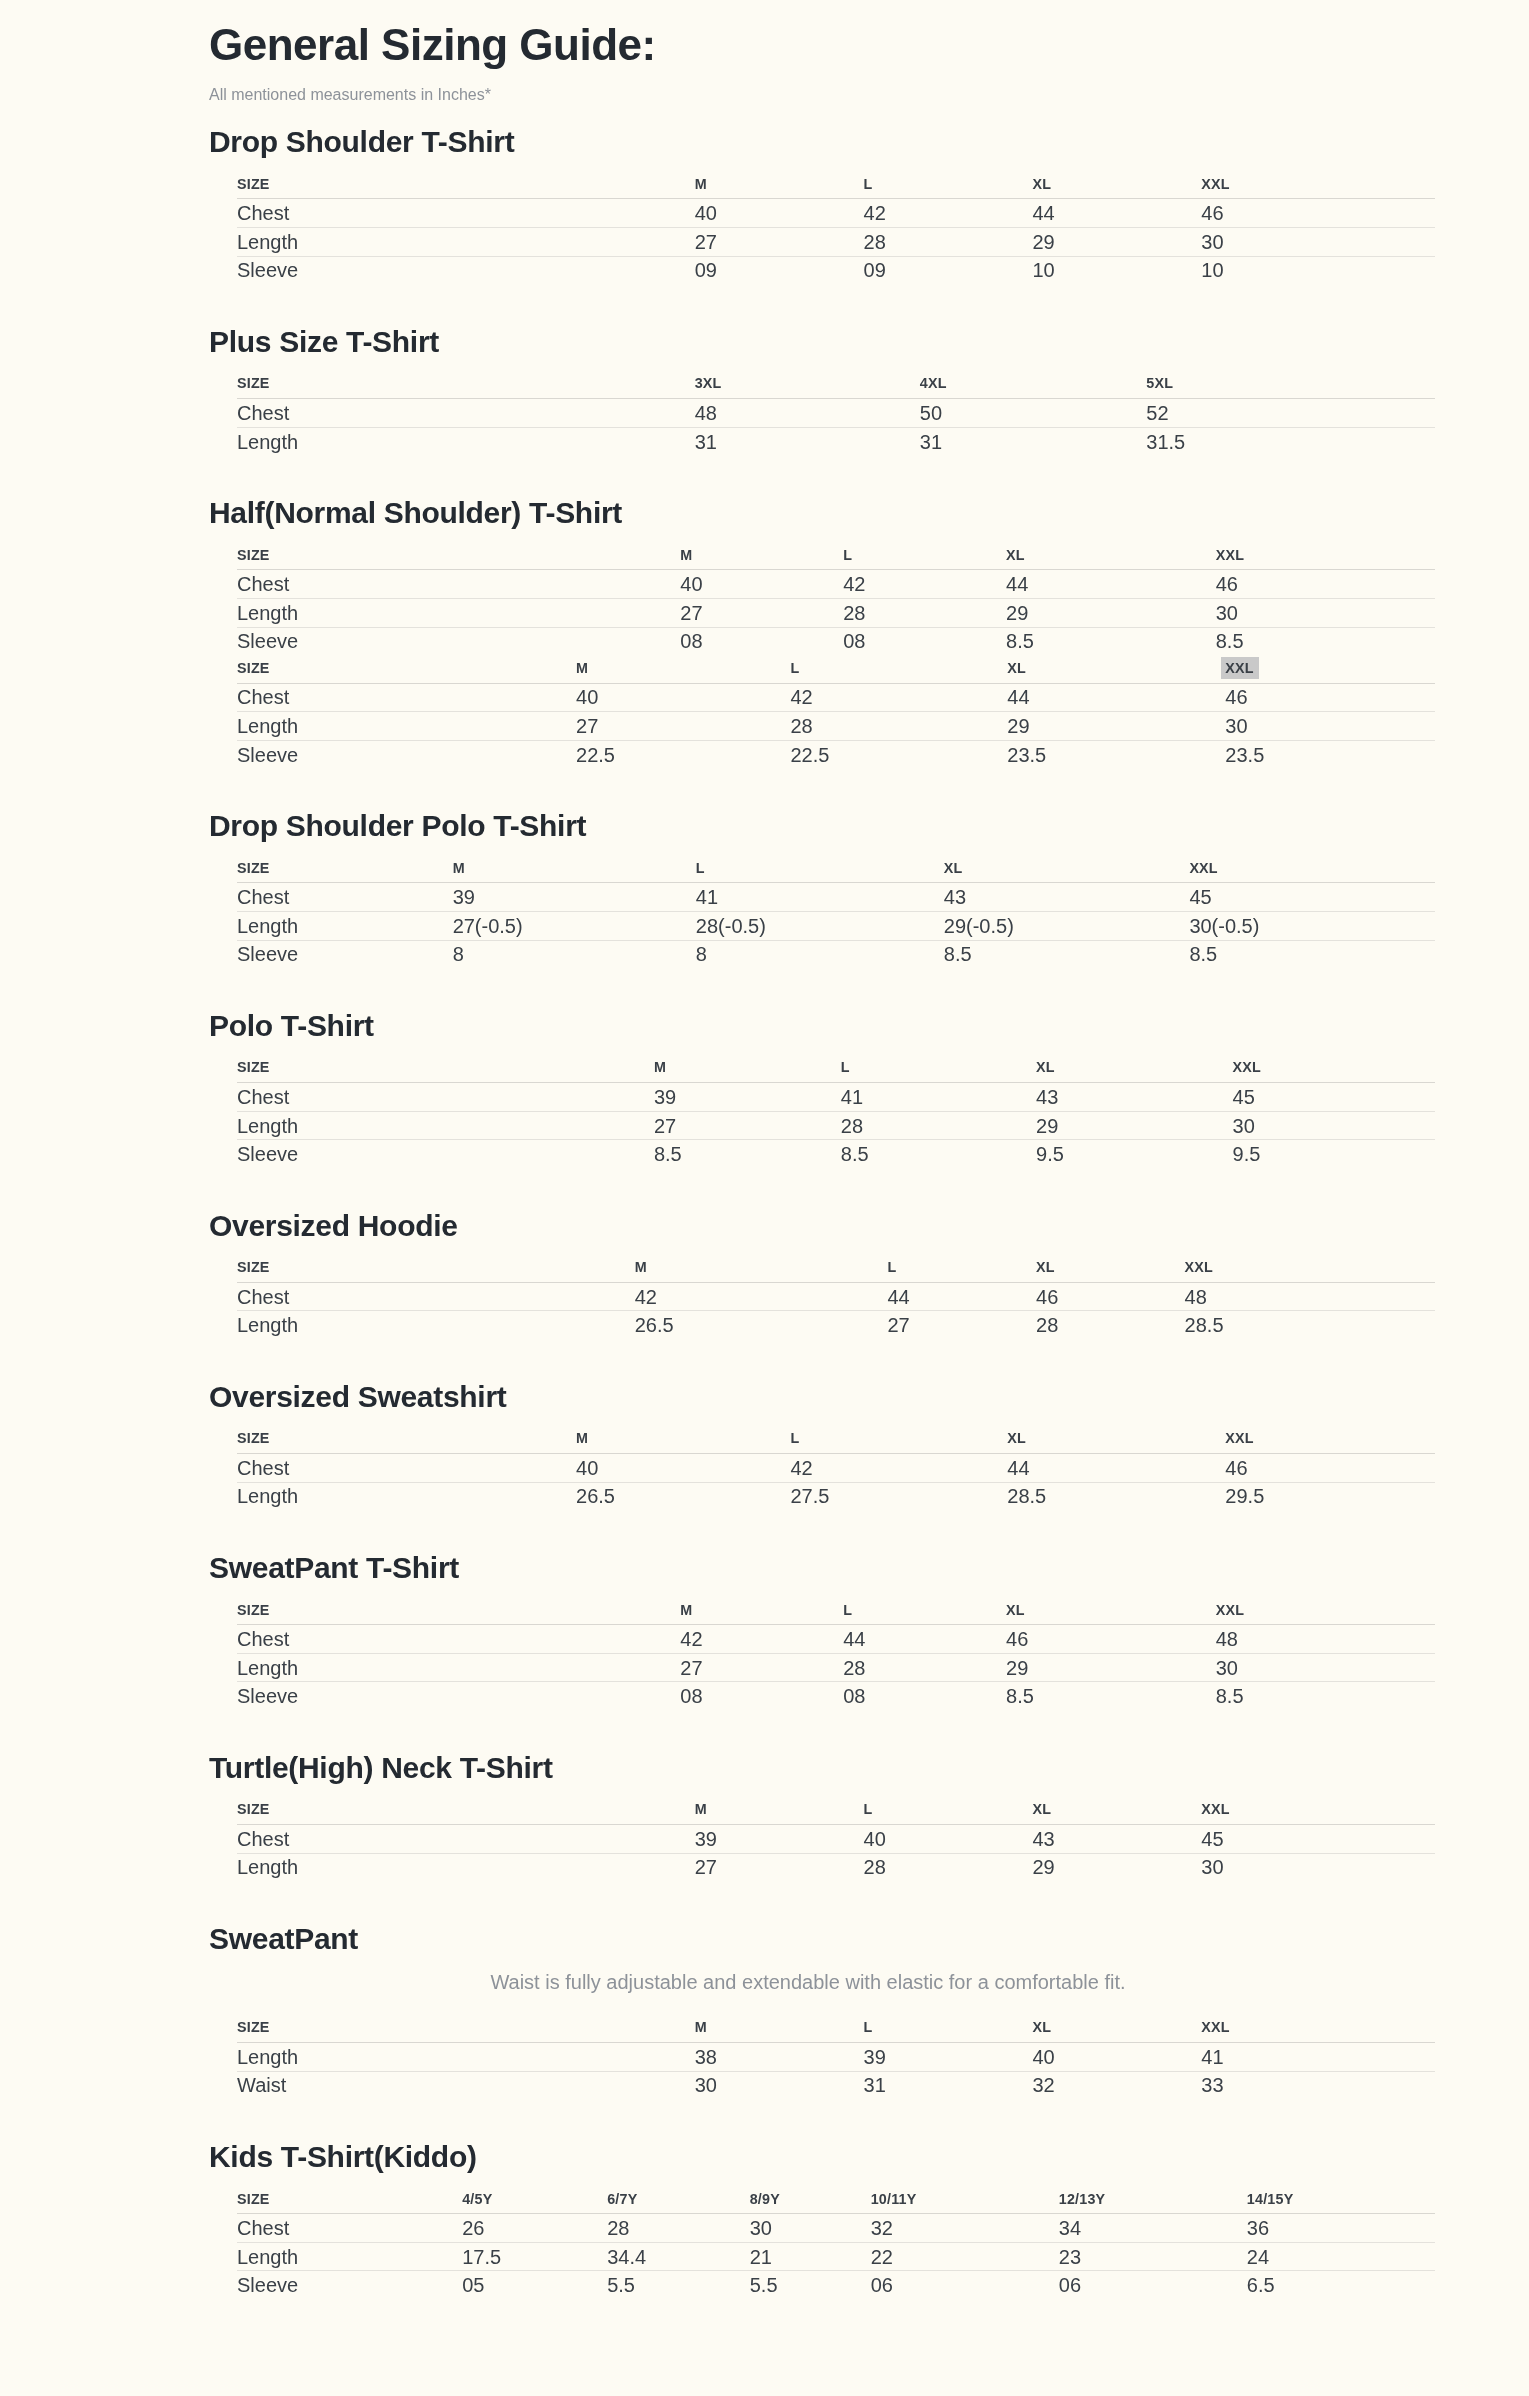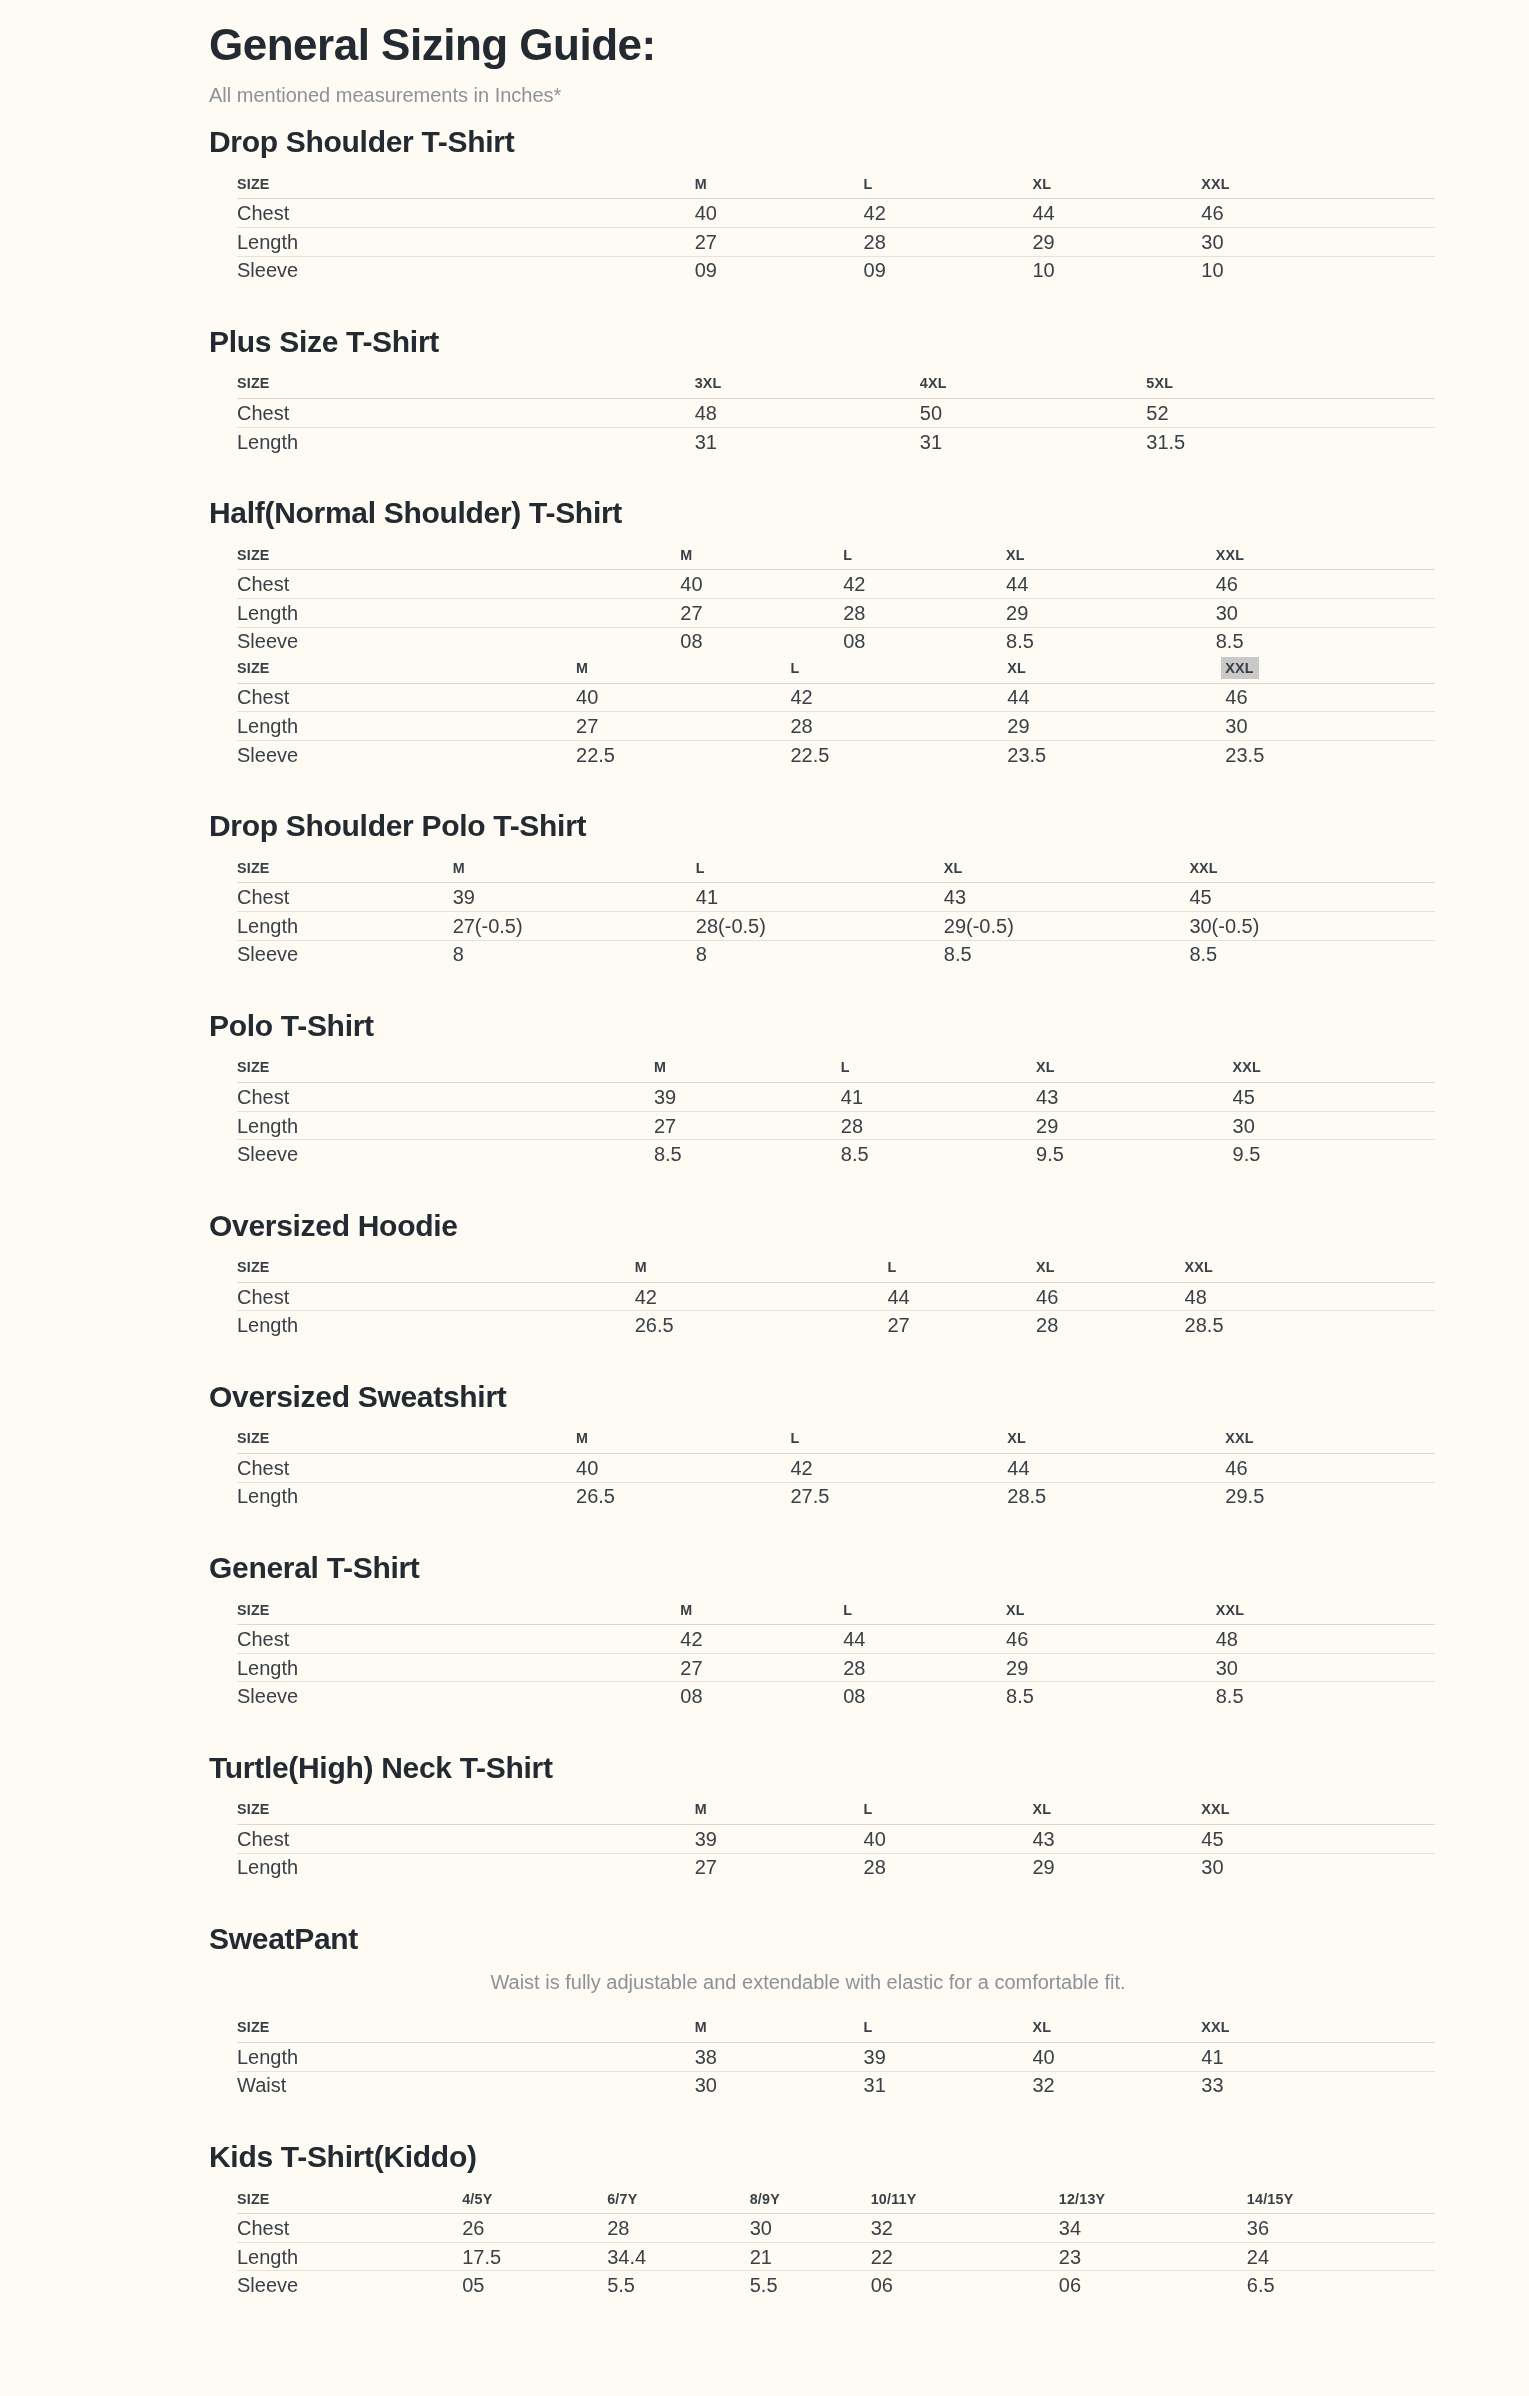--- a/index.html
+++ b/index.html
@@ -18,21 +18,21 @@
     background:var(--bg);
     font-family:"Liberation Sans","DejaVu Sans",sans-serif;
     color:var(--text);
   }
   .content{margin-left:209px;width:1198px;padding-top:19px;}
   h1.page-title{
     margin:0;font-size:44px;line-height:51px;font-weight:700;
     color:var(--heading);letter-spacing:-0.5px;
   }
   p.page-subtitle{
-    margin:13.4px 0 0;font-size:20px;line-height:24px;color:var(--muted);
+    margin:13.4px 0 0;font-size:16px;line-height:24px;color:var(--muted);
   }
   section h3{
     margin:40px 0 11.5px;font-size:30px;line-height:35px;font-weight:700;
     color:var(--heading);letter-spacing:-0.3px;
   }
   section:first-of-type h3{margin-top:17px;}
   p.section-note{
     margin:13.4px 0 21px;font-size:20px;line-height:24px;color:var(--muted);text-align:center;
   }
   table.size-table{
@@ -382,21 +382,21 @@
               <td>Length</td>
               <td>26.5</td>
               <td>27.5</td>
               <td>28.5</td>
               <td>29.5</td>
             </tr>
           </tbody>
         </table>
       </section>
       <section>
-        <h3>General T-Shirt</h3>
+        <h3>SweatPant T-Shirt</h3>
         <table class="size-table">
           <colgroup>
             <col style="width: 37%;">
             <col style="width: 13.6%;">
             <col style="width: 13.6%;">
             <col style="width: 17.5%;">
             <col style="width: 18.3%;">
           </colgroup>
           <thead>
             <tr>

